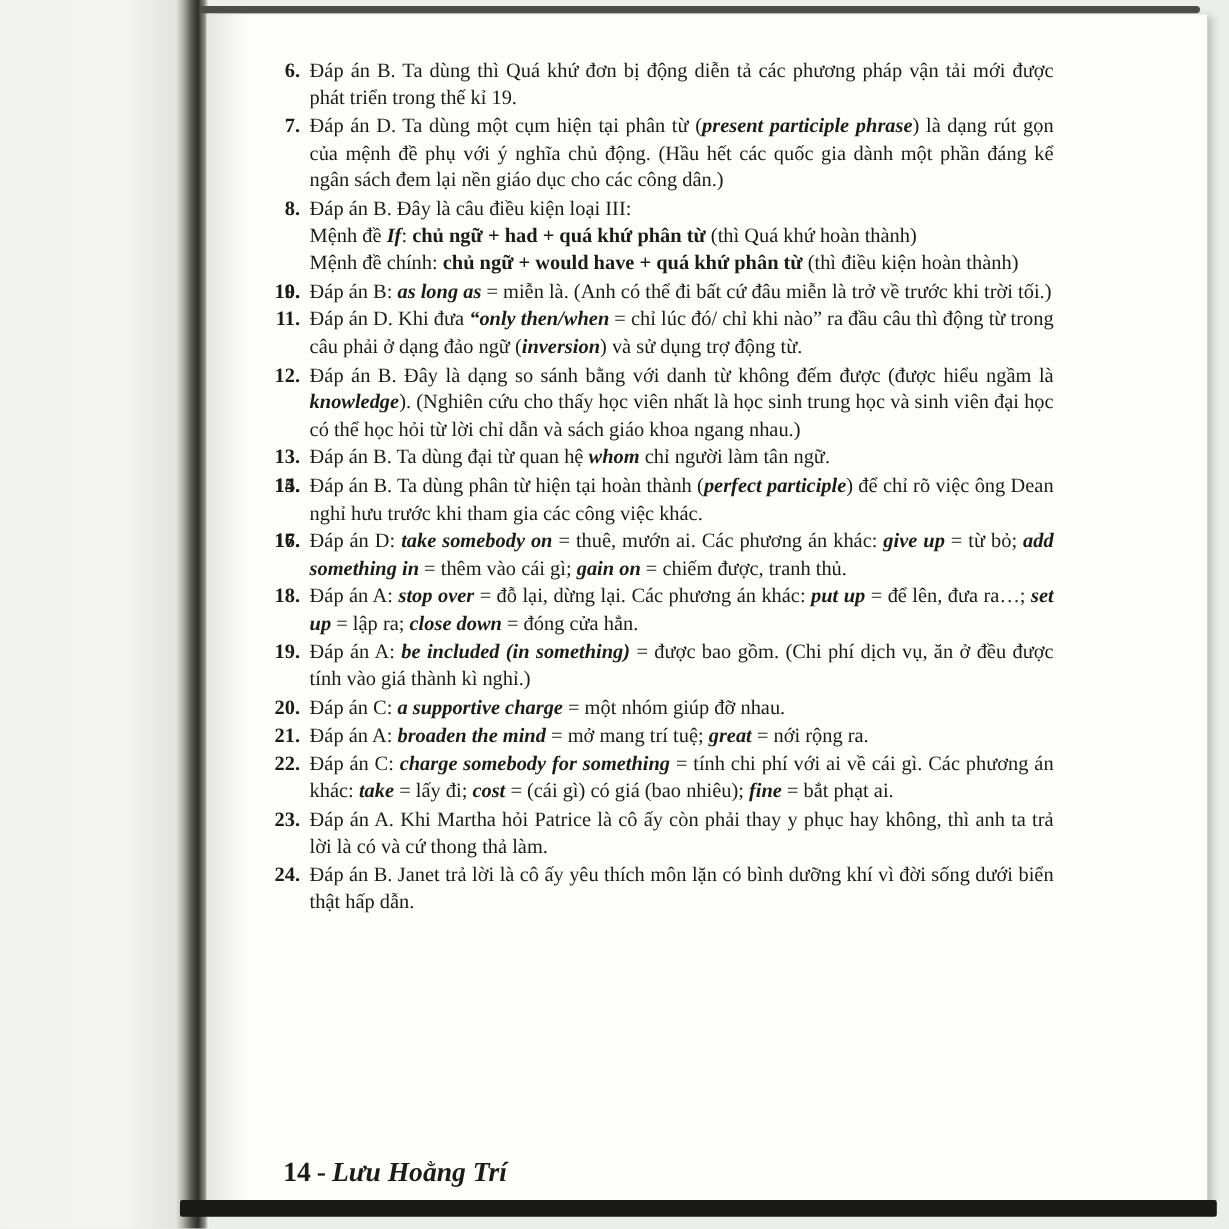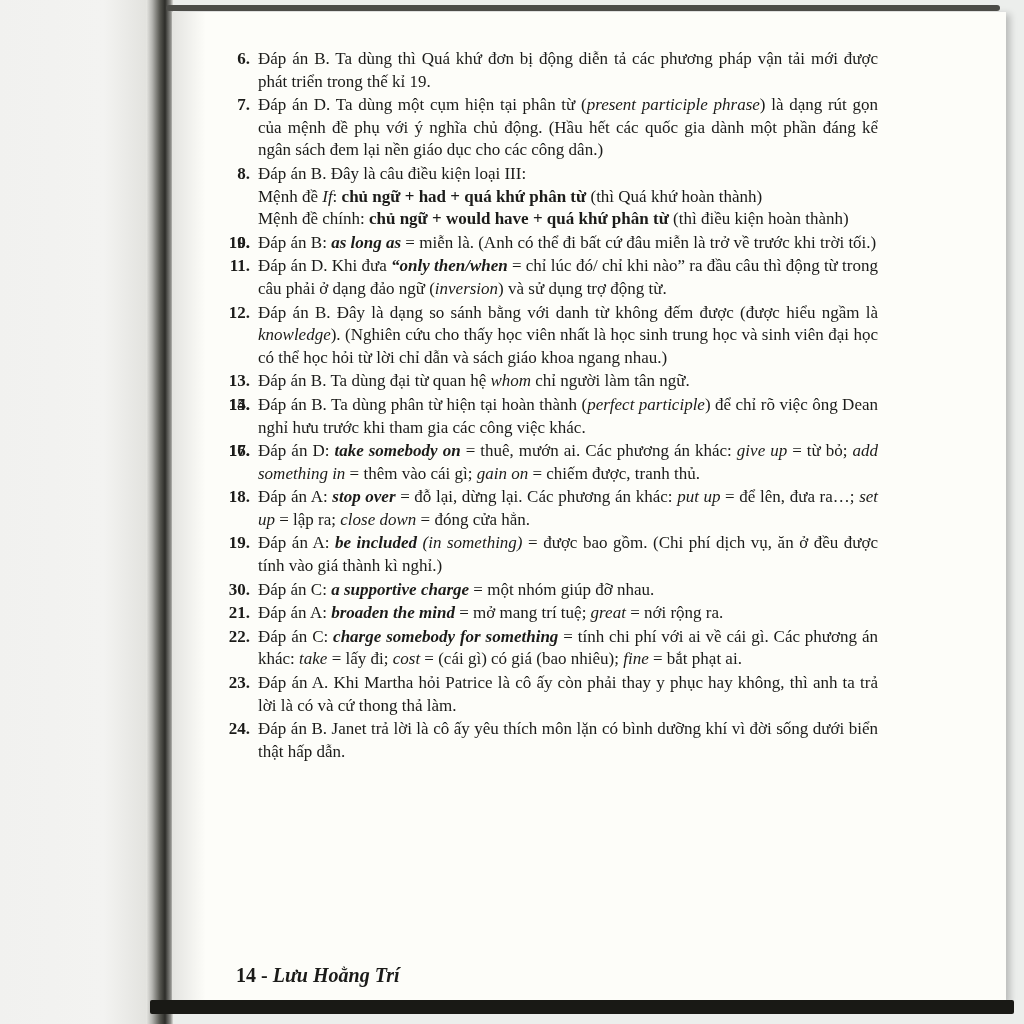--- a/index.html
+++ b/index.html
@@ -45,24 +45,24 @@
     position:relative; padding-left:32px; text-align:justify;
     margin-bottom:1px;
   }
   .num {
     position:absolute; left:0; top:0; width:24px; text-align:right;
     font-weight:700;
   }
   .txt { white-space:pre-wrap; }
   .seg-n { font-weight:400; font-style:normal; }
   .seg-b { font-weight:700; font-style:normal; }
-  .seg-i { font-weight:400; font-style:italic;margin-top:47px; }
+  .seg-i { font-weight:700; font-style:italic;margin-top:47px; }
   .seg-bi { font-weight:700; font-style:italic; }
   .footer {
-    position:absolute; left:64px; top:952px; font-size:20px; color:#1b1b19;
+    position:absolute; left:64px; top:952px; font-size:23px; color:#1b1b19;
   }
   .f-num { font-weight:700; }
   .f-sep { font-weight:700; margin:0 5px; }
   .f-author { font-weight:700; font-style:italic; }
 </style>
 </head>
 <body>
 
 <div class="canvas">
   <div class="adjacent-page"></div>
@@ -78,21 +78,21 @@
         <div class="item"><span class="num">10.</span><span class="txt"><span class="seg-n">Đáp án B: </span><span class="seg-bi">as long as</span><span class="seg-n"> = miễn là. (Anh có thể đi bất cứ đâu miễn là trở về trước khi trời tối.)</span></span></div>
         <div class="item"><span class="num">11.</span><span class="txt"><span class="seg-n">Đáp án D. Khi đưa </span><span class="seg-bi">“only then/when</span><span class="seg-n"> = chỉ lúc đó/ chỉ khi nào” ra đầu câu thì động từ trong câu phải ở dạng đảo ngữ (</span><span class="seg-i">inversion</span><span class="seg-n">) và sử dụng trợ động từ.</span></span></div>
         <div class="item"><span class="num">12.</span><span class="txt"><span class="seg-n">Đáp án B. Đây là dạng so sánh bằng với danh từ không đếm được (được hiểu ngầm là </span><span class="seg-i">knowledge</span><span class="seg-n">). (Nghiên cứu cho thấy học viên nhất là học sinh trung học và sinh viên đại học có thể học hỏi từ lời chỉ dẫn và sách giáo khoa ngang nhau.)</span></span></div>
         <div class="item"><span class="num">13.</span><span class="txt"><span class="seg-n">Đáp án B. Ta dùng đại từ quan hệ </span><span class="seg-i">whom</span><span class="seg-n"> chỉ người làm tân ngữ.</span></span></div>
         <div class="item"><span class="num">14.</span></div>
         <div class="item"><span class="num">15.</span><span class="txt"><span class="seg-n">Đáp án B. Ta dùng phân từ hiện tại hoàn thành (</span><span class="seg-i">perfect participle</span><span class="seg-n">) để chỉ rõ việc ông Dean nghỉ hưu trước khi tham gia các công việc khác.</span></span></div>
         <div class="item"><span class="num">16.</span></div>
         <div class="item"><span class="num">17.</span><span class="txt"><span class="seg-n">Đáp án D: </span><span class="seg-bi">take somebody on</span><span class="seg-n"> = thuê, mướn ai. Các phương án khác: </span><span class="seg-i">give up</span><span class="seg-n"> = từ bỏ; </span><span class="seg-i">add something in</span><span class="seg-n"> = thêm vào cái gì; </span><span class="seg-i">gain on</span><span class="seg-n"> = chiếm được, tranh thủ.</span></span></div>
         <div class="item"><span class="num">18.</span><span class="txt"><span class="seg-n">Đáp án A: </span><span class="seg-bi">stop over</span><span class="seg-n"> = đỗ lại, dừng lại. Các phương án khác: </span><span class="seg-i">put up</span><span class="seg-n"> = để lên, đưa ra…; </span><span class="seg-i">set up</span><span class="seg-n"> = lập ra; </span><span class="seg-i">close down</span><span class="seg-n"> = đóng cửa hẳn.</span></span></div>
         <div class="item"><span class="num">19.</span><span class="txt"><span class="seg-n">Đáp án A: </span><span class="seg-bi">be included </span><span class="seg-i">(in something)</span><span class="seg-n"> = được bao gồm. (Chi phí dịch vụ, ăn ở đều được tính vào giá thành kì nghỉ.)</span></span></div>
-        <div class="item"><span class="num">30.</span><span class="txt"><span class="seg-n">Đáp án C: </span><span class="seg-bi">a supportive charge</span><span class="seg-n"> = một nhóm giúp đỡ nhau.</span></span></div>
+        <div class="item"><span class="num">20.</span><span class="txt"><span class="seg-n">Đáp án C: </span><span class="seg-bi">a supportive charge</span><span class="seg-n"> = một nhóm giúp đỡ nhau.</span></span></div>
         <div class="item"><span class="num">21.</span><span class="txt"><span class="seg-n">Đáp án A: </span><span class="seg-bi">broaden the mind</span><span class="seg-n"> = mở mang trí tuệ; </span><span class="seg-i">great</span><span class="seg-n"> = nới rộng ra.</span></span></div>
         <div class="item"><span class="num">22.</span><span class="txt"><span class="seg-n">Đáp án C: </span><span class="seg-bi">charge somebody for something</span><span class="seg-n"> = tính chi phí với ai về cái gì. Các phương án khác: </span><span class="seg-i">take</span><span class="seg-n"> = lấy đi; </span><span class="seg-i">cost</span><span class="seg-n"> = (cái gì) có giá (bao nhiêu); </span><span class="seg-i">fine</span><span class="seg-n"> = bắt phạt ai.</span></span></div>
         <div class="item"><span class="num">23.</span><span class="txt"><span class="seg-n">Đáp án A. Khi Martha hỏi Patrice là cô ấy còn phải thay y phục hay không, thì anh ta trả lời là có và cứ thong thả làm.</span></span></div>
         <div class="item"><span class="num">24.</span><span class="txt"><span class="seg-n">Đáp án B. Janet trả lời là cô ấy yêu thích môn lặn có bình dưỡng khí vì đời sống dưới biển thật hấp dẫn.</span></span></div>
       </div>
     <div class="footer">
       <span class="f-num">14</span><span class="f-sep">-</span><span class="f-author">Lưu Hoằng Trí</span>
     </div>
   </div>
   <div class="edge-top"></div>

